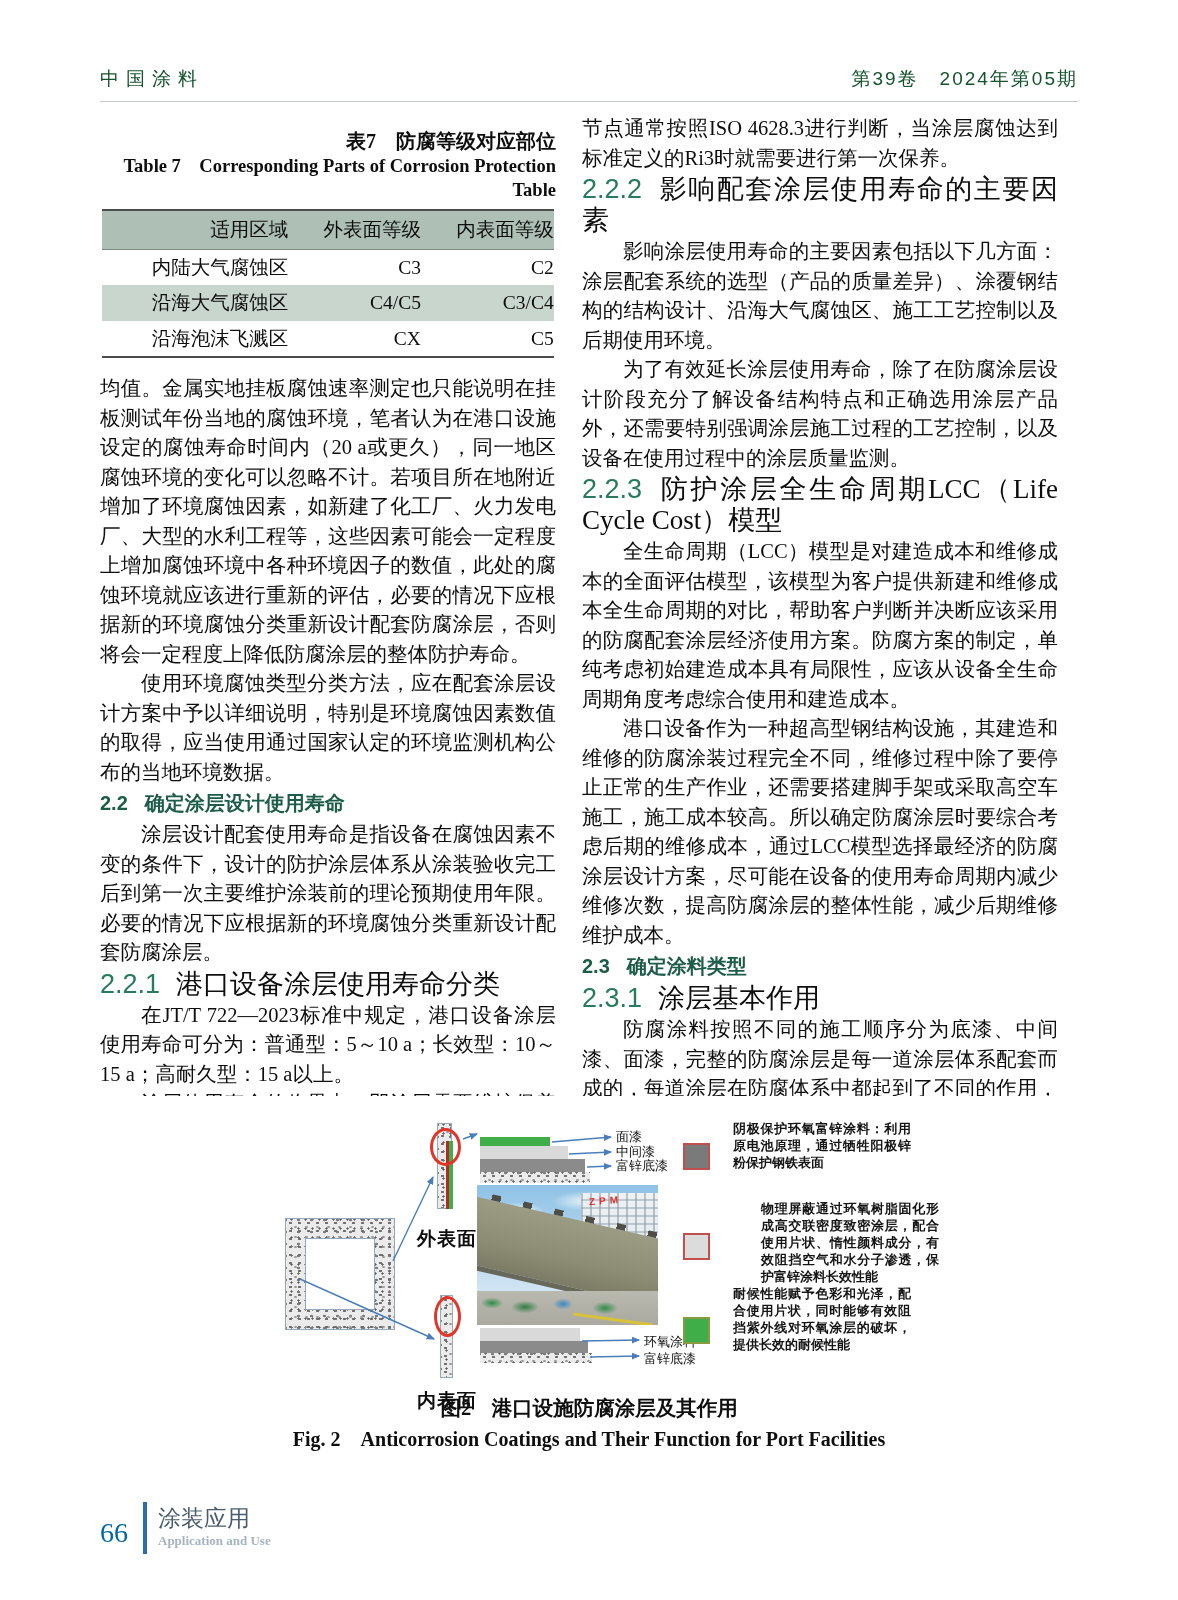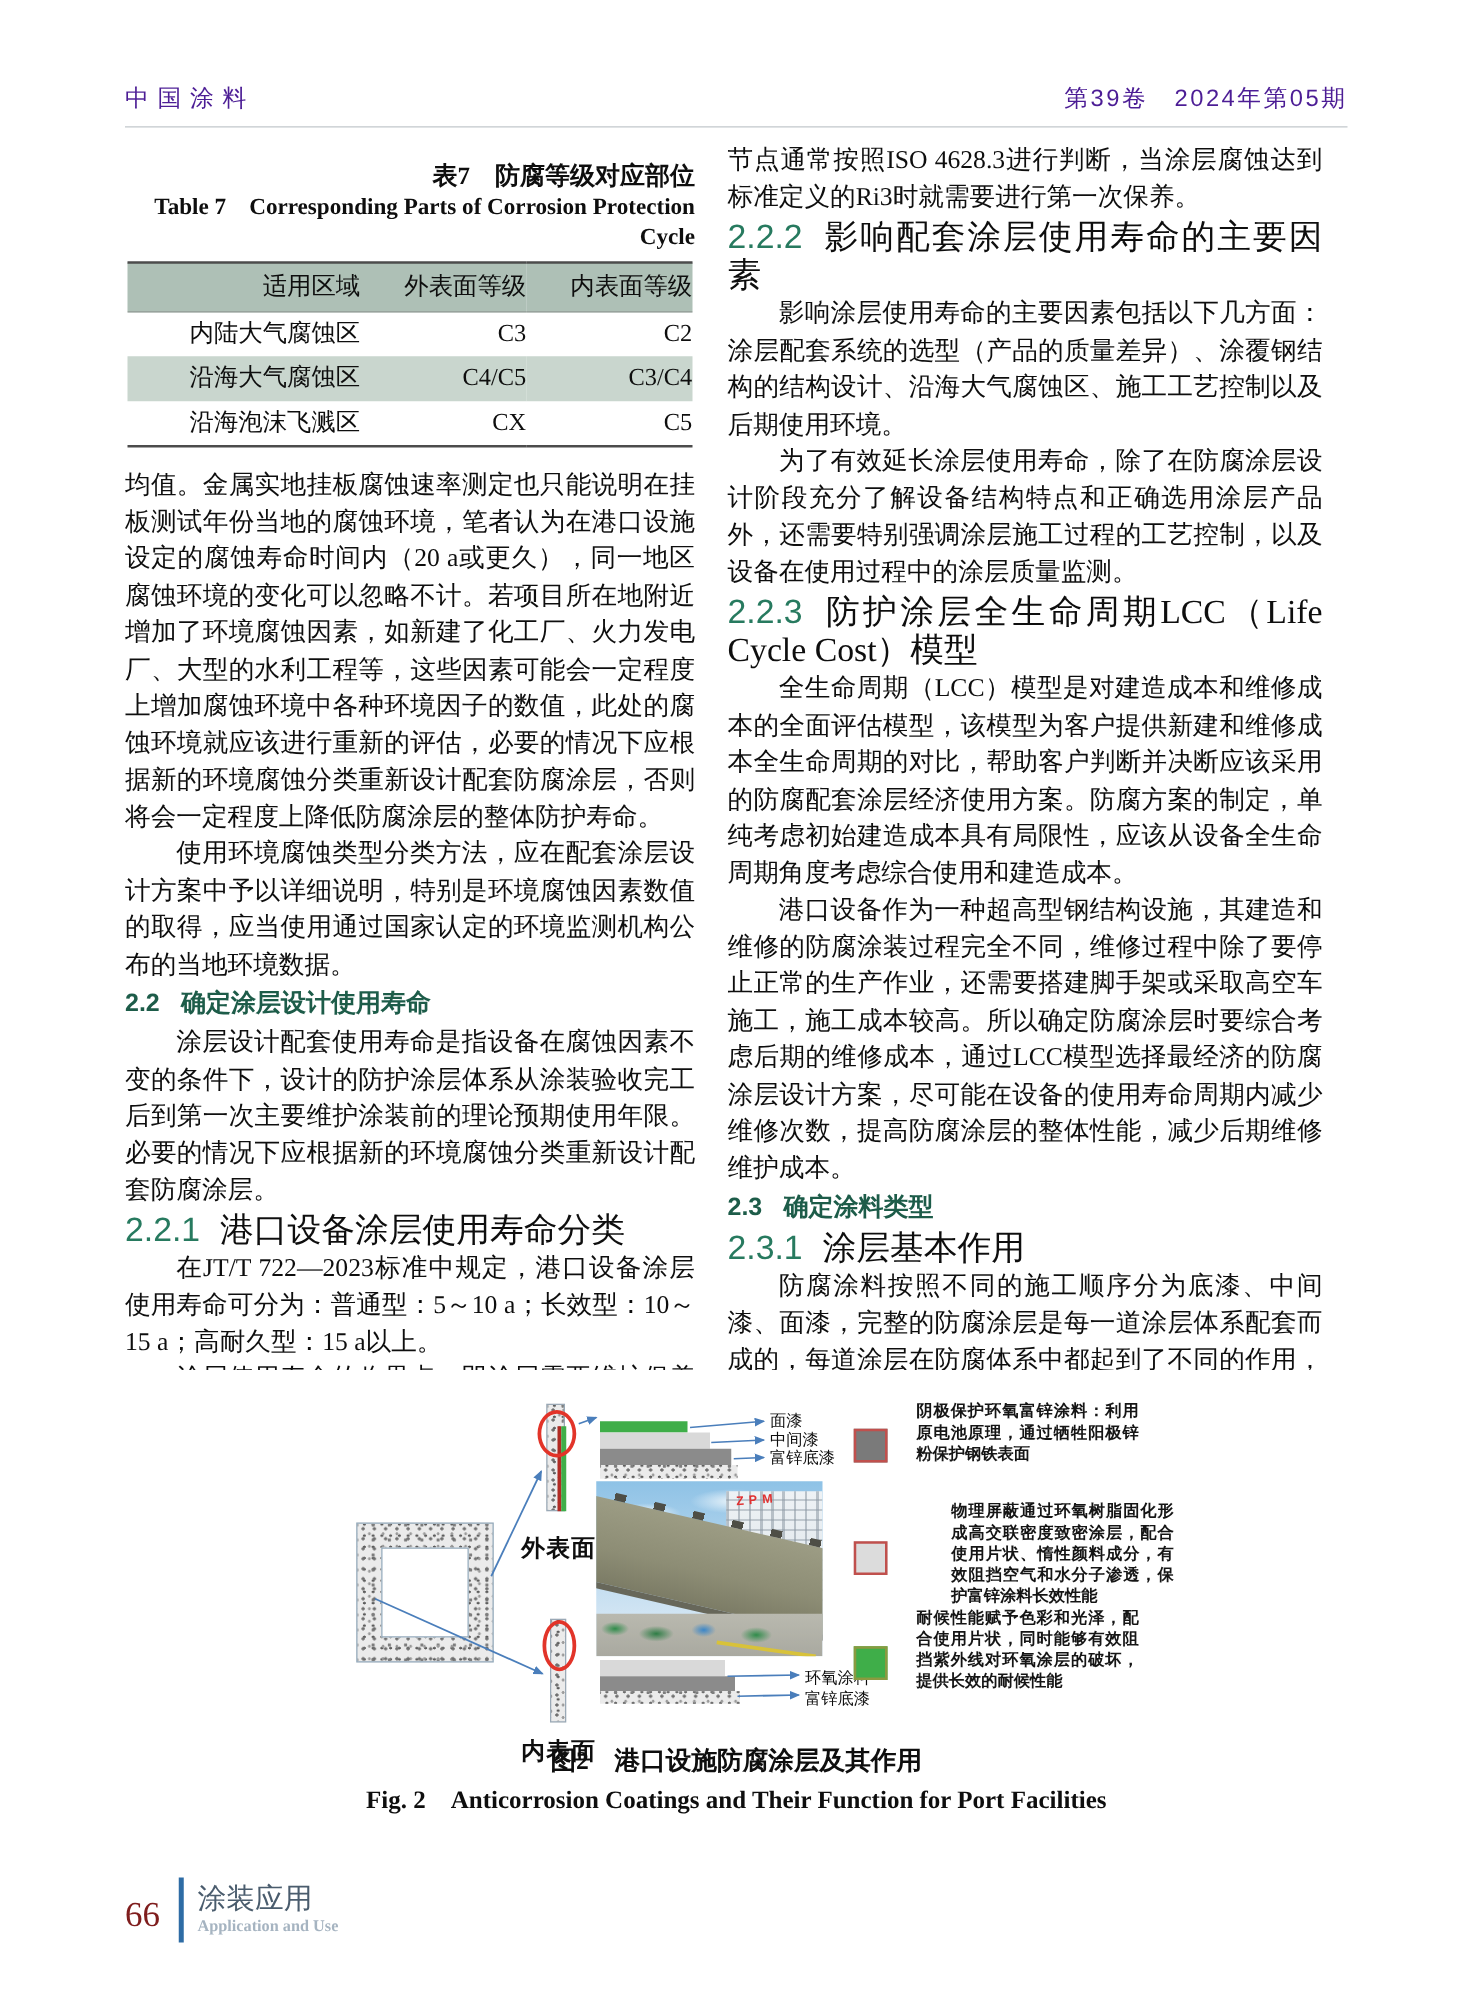--- a/index.html
+++ b/index.html
@@ -5,21 +5,21 @@
   * { box-sizing: border-box; }
   html,body { margin:0; padding:0; background:#ffffff; }
   .page {
     position:relative; width:1178px; height:1600px; background:#fff;
     font-family:"Liberation Serif", serif; color:#0e0e0e; overflow:hidden;
   }
   
   .pubheader {
     position:absolute; left:100px; top:66px; width:978px;
     display:flex; justify-content:space-between; align-items:flex-end;
-    color:#4c1d95; font-size:19px; font-family:"Liberation Sans", sans-serif;
+    color:#14532d; font-size:19px; font-family:"Liberation Sans", sans-serif;
     padding-bottom:9px; border-bottom:1.5px solid #c2c8cc;
   }
   .jname { letter-spacing:7px; }
   .issue { letter-spacing:2px; }
 
   
   .cols { position:absolute; left:100px; top:114px; width:978px; height:982px;
           display:flex; gap:26px; overflow:hidden; }
   .col { text-align:justify; font-size:20.5px; line-height:29.5px; }
   .col-l { width:456px; }
@@ -129,42 +129,42 @@
          font-size:13px; line-height:17px; text-align:justify; color:#151515; }
   .lgt1 { left:633px; top:25px; }
   .lgt2 { left:633px; top:105px;margin-left:28px; }
   .lgt3 { left:633px; top:190px; }
 
   .cap-cn { left:0; top:299px; width:100%; text-align:center; font-weight:bold; font-size:20.5px; }
   .cap-en { left:0; top:331px; width:100%; text-align:center; font-weight:bold; font-size:20px; }
 
   
   .footer { position:absolute; left:100px; top:1502px; display:flex; align-items:center; }
-  .pg { color:#7f1d1d; font-size:28px; margin-right:15px; padding-top:10px; }
+  .pg { color:#0369a1; font-size:28px; margin-right:15px; padding-top:10px; }
   .fbar { width:4px; height:52px; background:#2e6ca5; margin-right:11px; }
   .fsec-cn { font-size:23px; color:#4a5c6d; line-height:26px; }
   .fsec-en { font-size:13px; font-weight:bold; color:#a6b4c1; line-height:18px; }
 </style>
 </head>
 <body>
 
 <div class="page">
 
   <div class="pubheader">
     <span class="jname">中国涂料</span>
     <span class="issue">第39卷　2024年第05期</span>
   </div>
 
   <div class="cols">
 
     <div class="col col-l">
       <div class="tblock">
         <div class="ttl-cn">表7　防腐等级对应部位</div>
         <div class="ttl-en">Table 7　Corresponding Parts of Corrosion Protection</div>
-        <div class="ttl-en">Cycle</div>
+        <div class="ttl-en">Table</div>
         <table class="t7">
           <thead>
             <tr>
               <th>适用区域</th>
               <th>外表面等级</th>
               <th>内表面等级</th>
             </tr>
           </thead>
           <tbody>
             <tr>

